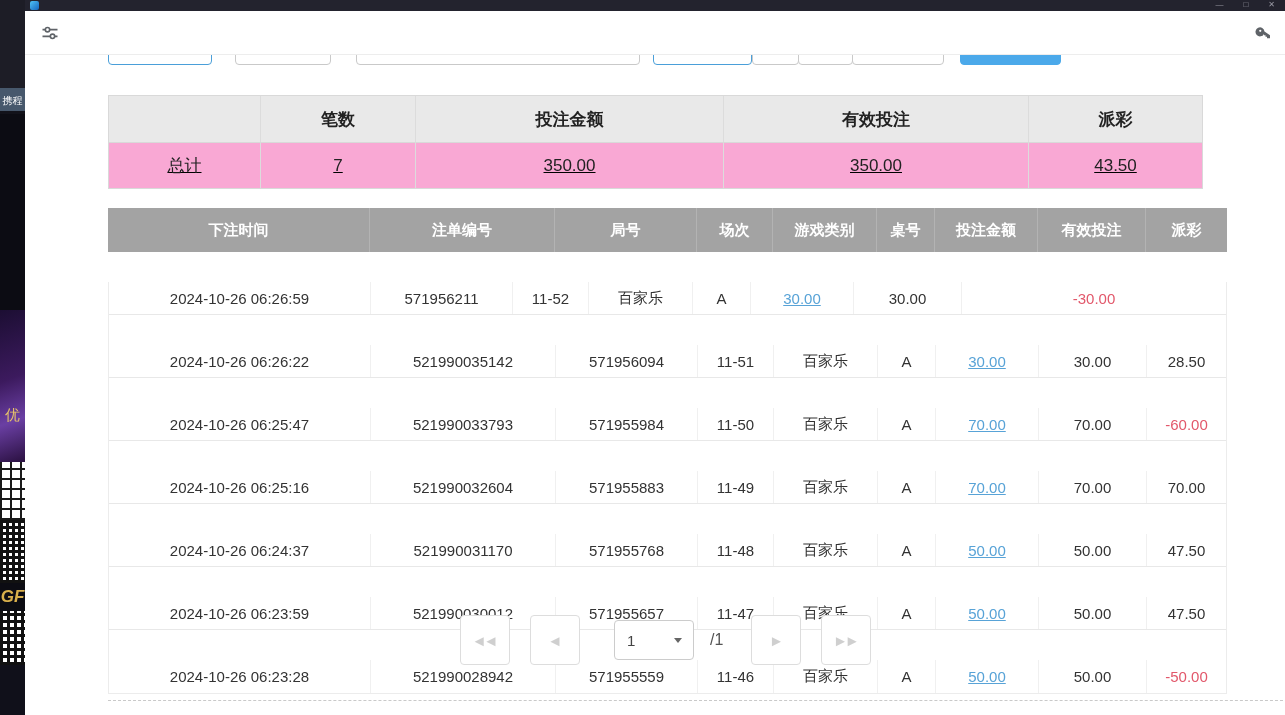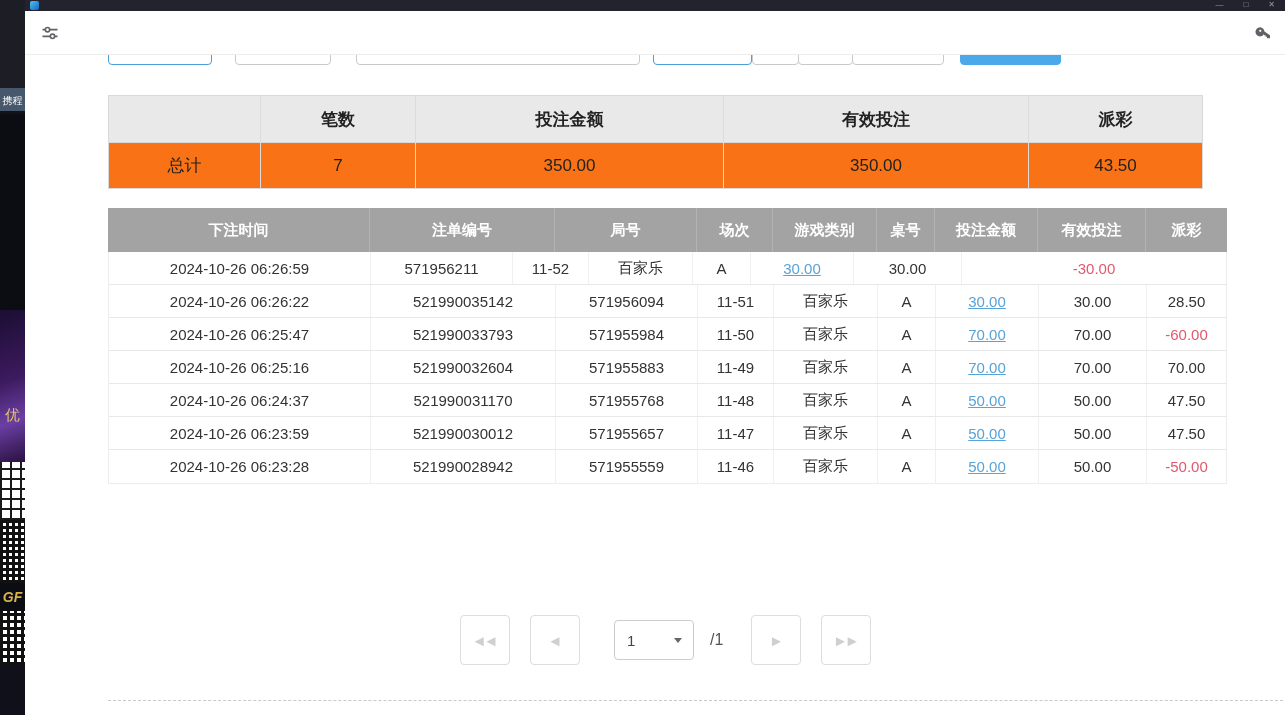--- a/index.html
+++ b/index.html
@@ -13,21 +13,21 @@
   .seg-ctrip { top: 88px; height: 23px; background: #47586c; color: #fff; font-size: 10px; line-height: 26px; text-align: center; }
   .seg-dark1 { top: 114px; height: 196px; background: #0c0c13; }
   .seg-promo { top: 310px; height: 152px; background: linear-gradient(160deg, #1c0e33 0%, #3c1a5e 45%, #6a3fa3 72%, #2a1040 100%); }
   .seg-you   { top: 402px; height: 26px; color: #e6c36a; font-size: 15px; line-height: 26px; text-align: center; }
   .seg-qr1   { top: 462px; height: 58px; background: #fff;
                background-image: repeating-linear-gradient(0deg, #1a1a1a 0 2px, transparent 2px 10px),
                                  repeating-linear-gradient(90deg, #1a1a1a 0 2px, transparent 2px 10px); }
   .seg-qr2   { top: 520px; height: 63px; background: #fff;
                background-image: repeating-linear-gradient(0deg, #111 0 3px, transparent 3px 6px),
                                  repeating-linear-gradient(90deg, #111 0 3px, transparent 3px 6px); }
-  .seg-gf    { top: 583px; height: 28px; background: #0c0c13; color: #d9b04c; font-weight: bold; font-style: italic; font-size: 14px; line-height: 28px; text-align: center; }
+  .seg-gf    { top: 583px; height: 28px; background: #0c0c13; color: #d9b04c; font-weight: bold; font-style: italic; font-size: 17px; line-height: 28px; text-align: center; }
   .seg-qr3   { top: 611px; height: 54px; background: #fff;
                background-image: repeating-linear-gradient(0deg, #111 0 3px, transparent 3px 7px),
                                  repeating-linear-gradient(90deg, #111 0 3px, transparent 3px 7px); }
   .seg-bottom{ top: 665px; height: 50px; background: #10101a; }
 
   
   .titlebar { position: absolute; left: 25px; top: 0; width: 1260px; height: 11px; background: #23232e; z-index: 5; }
   .favicon { position: absolute; left: 5px; top: 1px; width: 9px; height: 9px; border-radius: 2px; background: linear-gradient(135deg, #4fc3f7, #1565c0); }
   .win-controls { position: absolute; right: 10px; top: 0; height: 11px; display: flex; gap: 20px; color: #9a9aa5; font-size: 8px; line-height: 9px; }
 
@@ -49,32 +49,32 @@
   .tb-select { left: 615px; width: 99px;  border: 1px solid #4a9fd9; }
   .tb-box1   { left: 714px; width: 47px;  border: 1px solid #c9c9c9; }
   .tb-box2   { left: 760px; width: 55px;  border: 1px solid #c9c9c9; }
   .tb-box3   { left: 814px; width: 92px;  border: 1px solid #c9c9c9; }
   .tb-submit { left: 922px; width: 101px; background: #4BA9EA; border: 1px solid #4BA9EA; }
 
   
   .summary { position: absolute; left: 70px; top: 40px; width: 1095px; border: 1px solid #d9d9d9; }
   .s-row { display: flex; height: 46px; }
   .s-head { background: #e9e9e9; font-weight: bold; }
-  .s-body { background: #f97316; border-top: 1px solid #d9d9d9; font-weight: normal; }
+  .s-body { background: #f9a8d4; border-top: 1px solid #d9d9d9; font-weight: normal; text-decoration: underline; }
   .s-cell { display: flex; align-items: center; justify-content: center; font-size: 17px; color: #222; border-right: 1px solid #dcdcdc; flex: none; }
   .s-cell:last-child { border-right: none; }
   .sc0 { width: 152px; } .sc1 { width: 155px; } .sc2 { width: 308px; } .sc3 { width: 305px; } .sc4 { width: 173px; }
 
   
   .bet-table { position: absolute; left: 70px; top: 153px; width: 1119px; }
   .bt-head { display: flex; height: 44px; background: #a3a3a3; }
   .bt-head .t-cell { color: #fff; font-weight: bold; font-size: 15px; border-right: 1px solid #b3b3b3; }
   .bt-head .t-cell:last-child { border-right: none; }
   .bt-body { border: solid #ececec; border-width: 0 1px 1px 1px; }
-  .t-row { display: flex; height: 33px; background: #fff; border-bottom: 1px solid #e8e8e8; }
+  .t-row { display: flex; height: 33px; background: #fff; border-bottom: 1px solid #e8e8e8; margin-top: 30px; }
   .t-row:last-child { border-bottom: none; }
   .t-cell { display: flex; align-items: center; justify-content: center; font-size: 15px; color: #333; border-right: 1px solid #f0f0f0; flex: none; }
   .col-time { width: 262px; } .col-order { width: 185px; } .col-round { width: 142px; }
   .col-session { width: 76px; } .col-game { width: 104px; } .col-table { width: 58px; }
   .col-amount { width: 103px; } .col-valid { width: 108px; }
   .col-payout { flex: 1; border-right: none; }
   .amount-link { color: #58a3d7; text-decoration: underline; cursor: pointer; }
   .t-cell.negative { color: #e2586b; }
 
   

